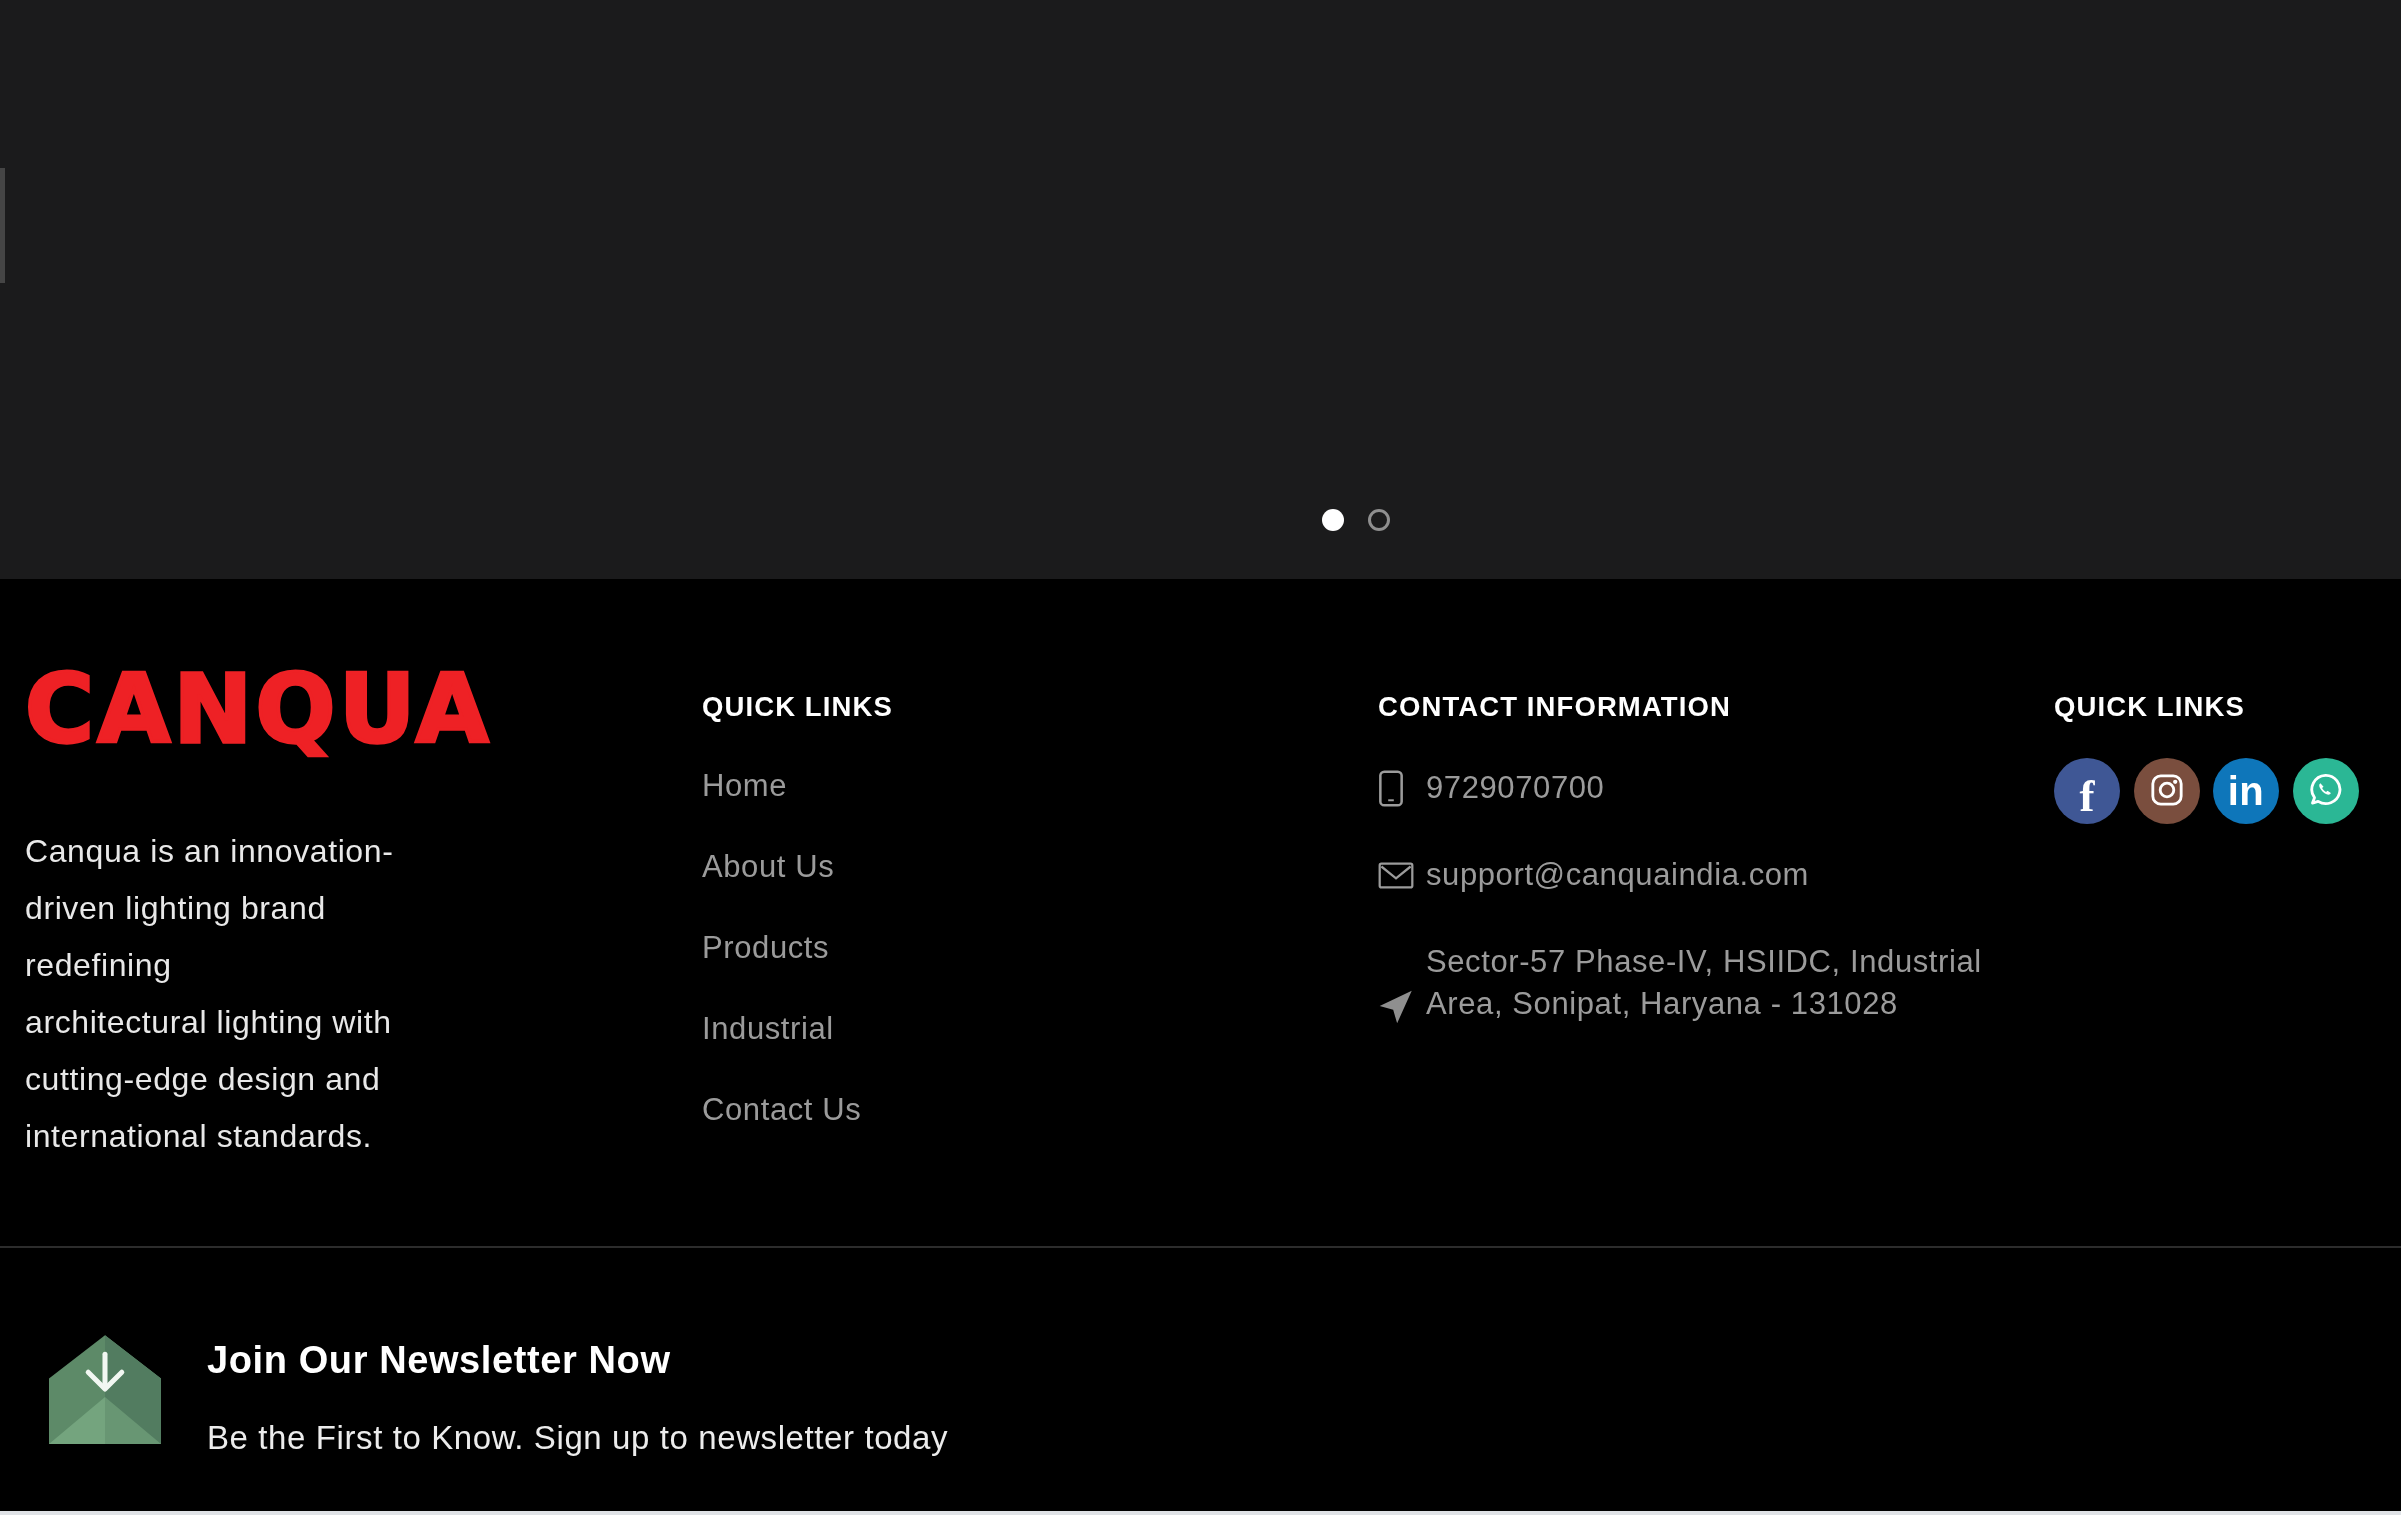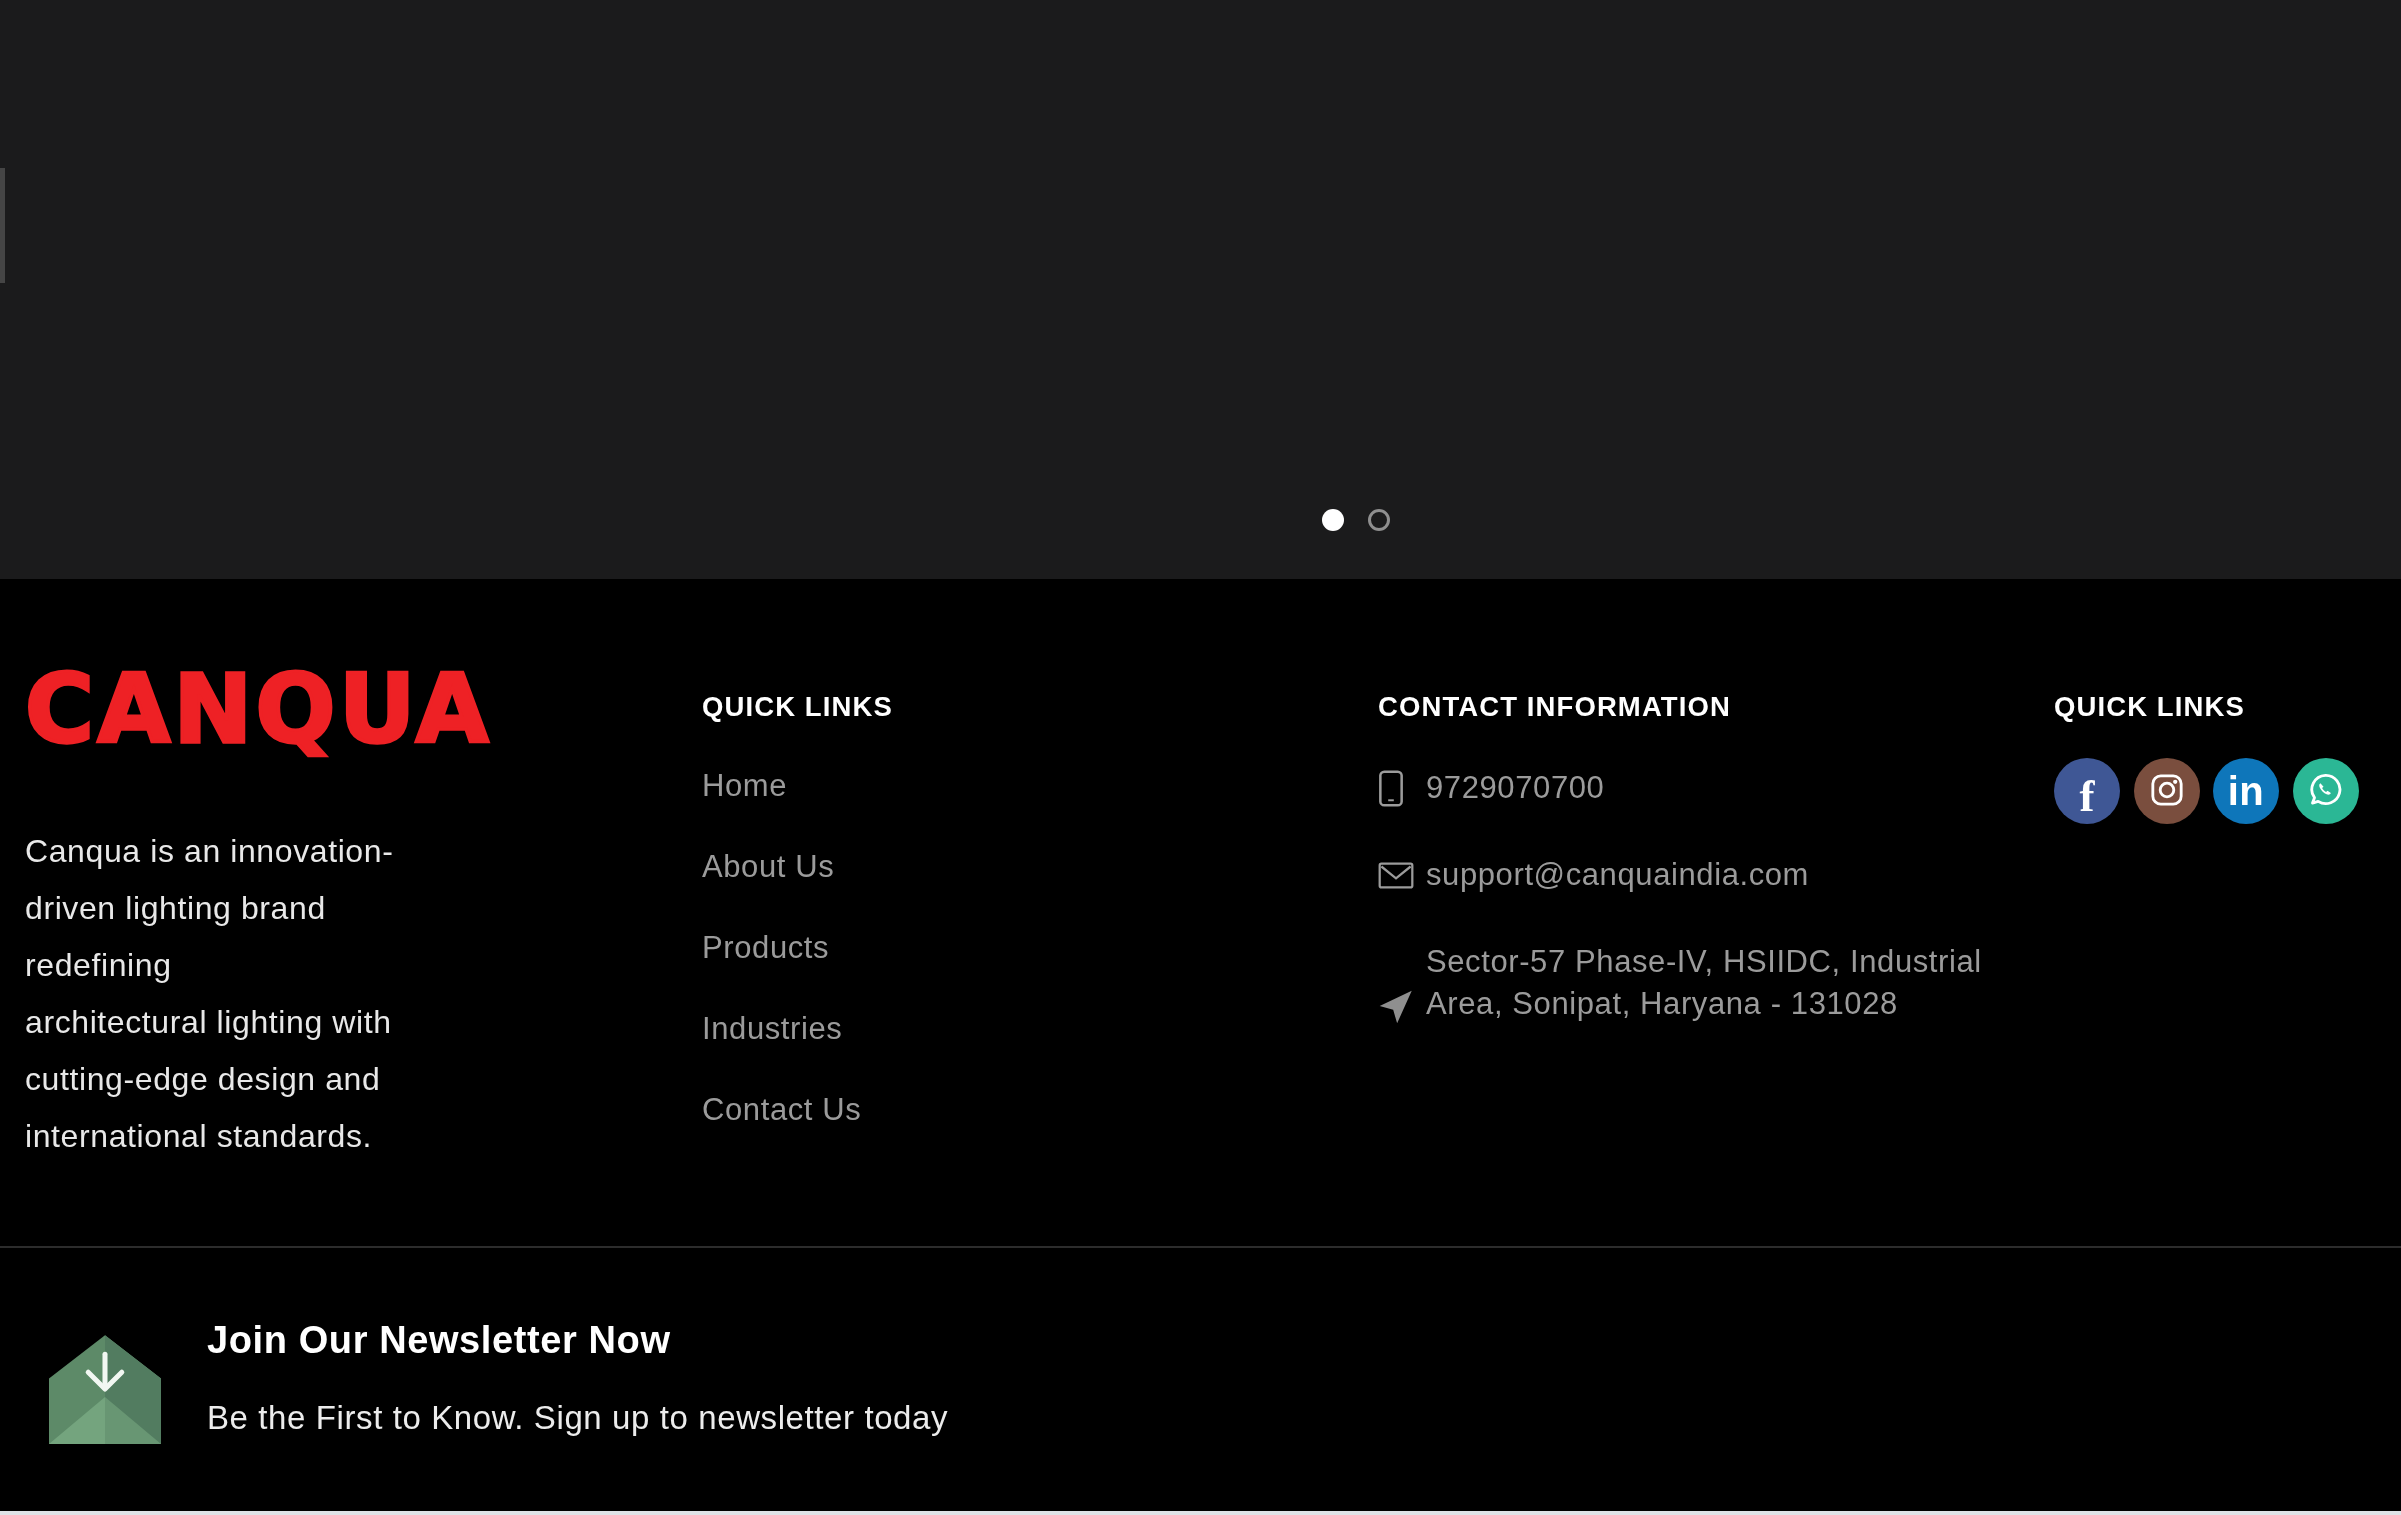--- a/index.html
+++ b/index.html
@@ -53,21 +53,21 @@
     display:flex; align-items:center; justify-content:center;
     cursor:pointer; border:none;
   }
   .glyph-f { color:#fff; font-size:45px; font-weight:bold; font-family:"Liberation Serif", serif; margin-top:10px; }
   .glyph-in { color:#fff; font-size:40px; font-weight:700; letter-spacing:0.6px;text-align:right; }
 
   .divider { position:absolute; left:0; top:667px; width:2401px; height:1.7px; background:#2c2c2c; }
 
   
   .nl-icon { position:absolute; left:49px; top:746px; }
-  .nl-text { position:absolute; left:207px; top:740px; }
+  .nl-text { position:absolute; left:207px; top:760px; }
   .nl-title { margin:0; font-size:38px; font-weight:bold; color:#ffffff; letter-spacing:0.6px; }
   .nl-sub { margin:37px 0 0 0; font-size:33px; color:#ececec; letter-spacing:0.6px; }
   .nl-input {
     position:absolute; left:1838px; top:760px; width:549px; height:90px;
     background:#000; border:4.5px solid #ffffff; color:#cfcfcf;
     font-size:31px; padding:0 0 0 37px; letter-spacing:0.6px;
     font-family:"Liberation Sans", sans-serif; outline:none;
   }
   .nl-input::placeholder { color:#9a9a9a; opacity:1; }
 
@@ -97,21 +97,21 @@
 cutting-edge design and
 international standards.</p>
     </div>
 
     <div class="col col-links">
       <h3>QUICK LINKS</h3>
       <ul>
         <li><span class="flink">Home</span></li>
         <li><span class="flink">About Us</span></li>
         <li><span class="flink">Products</span></li>
-        <li><span class="flink">Industries</span></li>
+        <li><span class="flink">Industrial</span></li>
         <li><span class="flink">Contact Us</span></li>
       </ul>
     </div>
 
     <div class="col col-contact">
       <h3>CONTACT INFORMATION</h3>
       <div class="contact-rows">
 
         <div class="crow">
           <span class="cicon">

